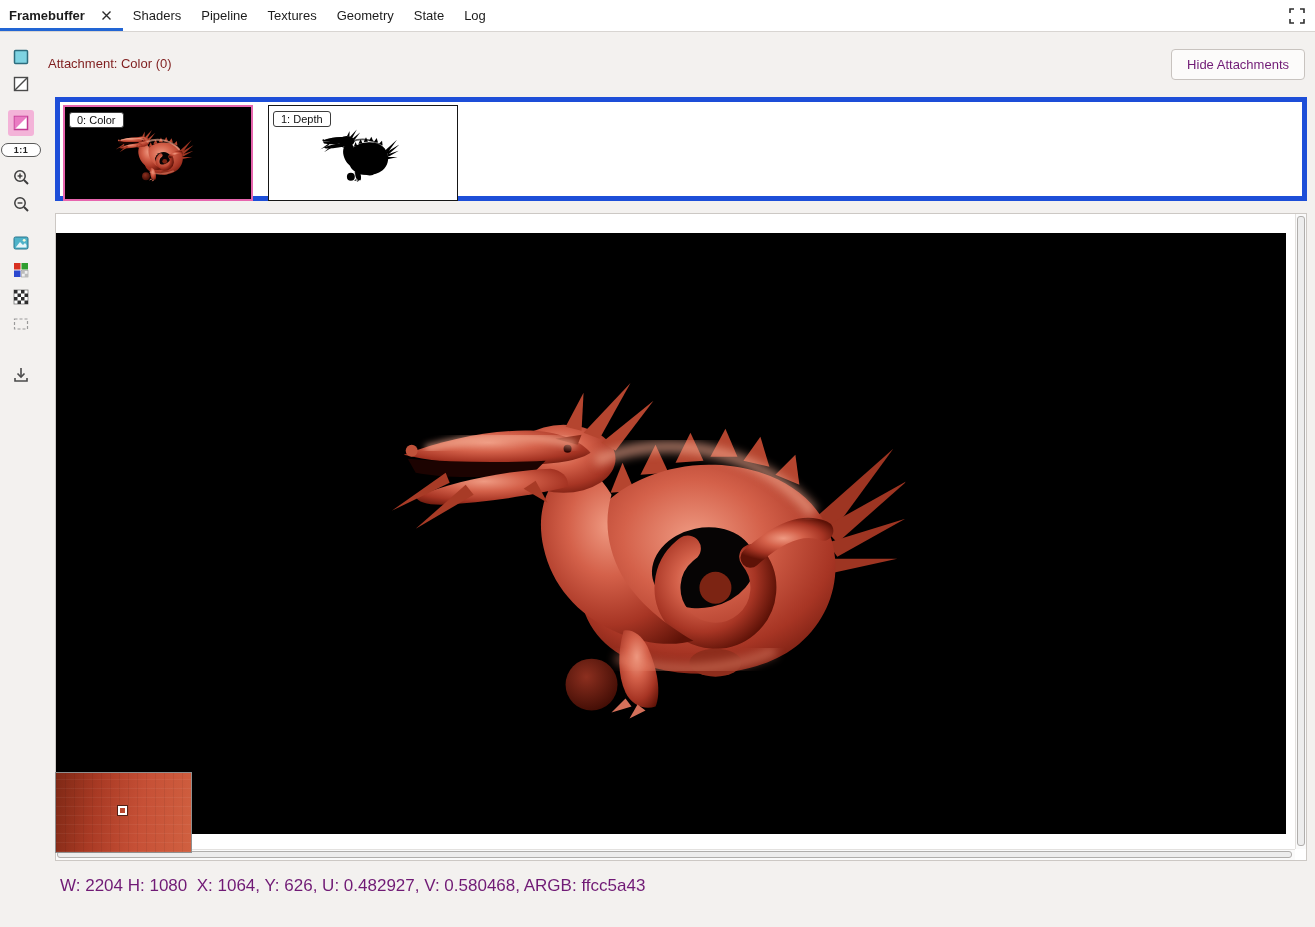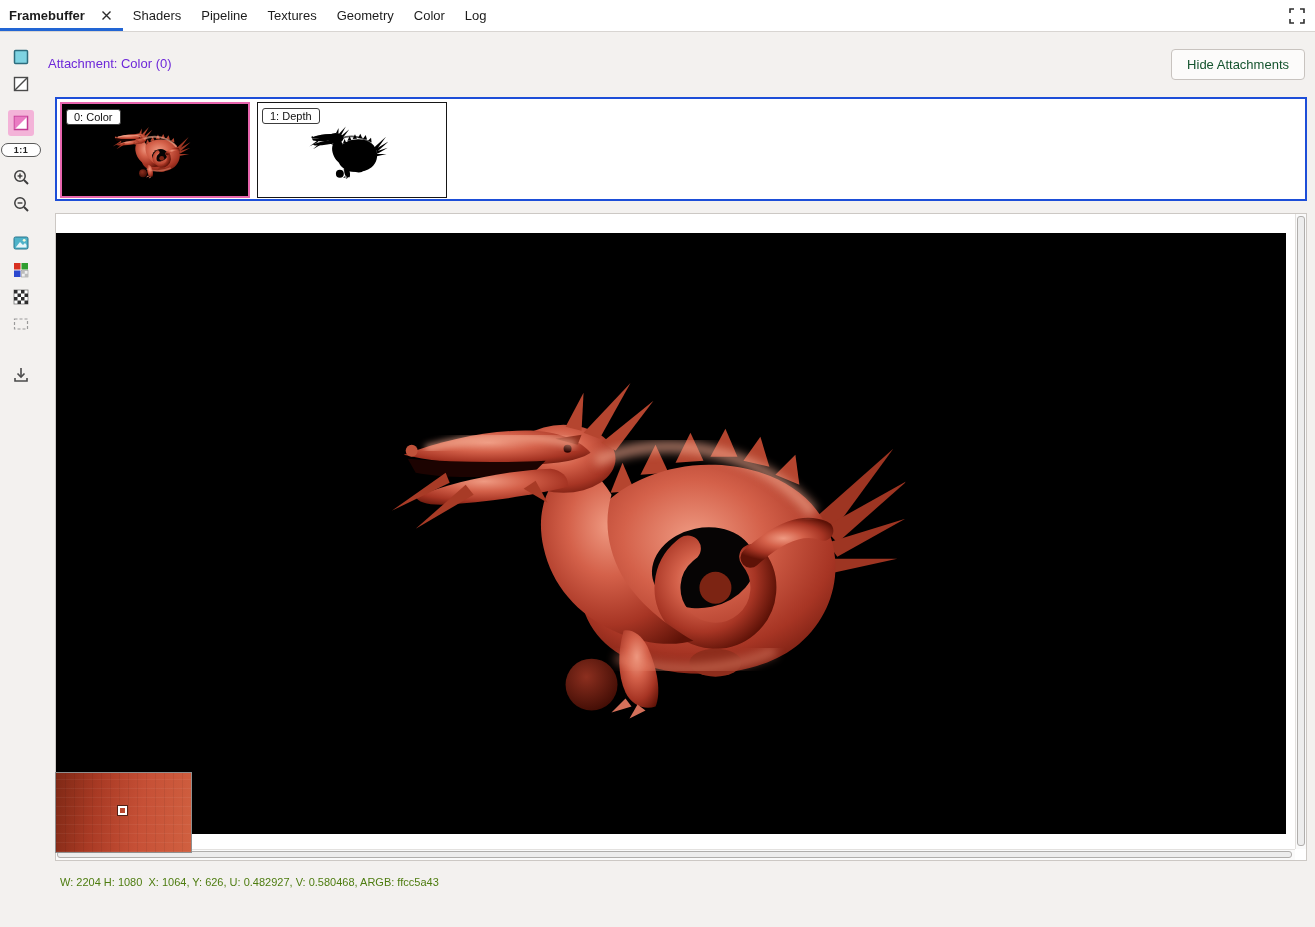--- a/index.html
+++ b/index.html
@@ -41,37 +41,37 @@
   }
   .tool-btn.selected { background: #f3b3d8; }
   .tool-gap { height: 12px; flex: none; }
   .icon-text {
     font-size: 9px; font-weight: 700; color: #222;
     border: 1px solid #5a5a5a; border-radius: 7px; padding: 1px 12px;
     letter-spacing: 0.5px; background: #fff;
   }
 
   
-  .header-label { position: absolute; left: 48px; top: 56px; font-size: 13px; color: #6d28d9; }
+  .header-label { position: absolute; left: 48px; top: 56px; font-size: 13px; color: #7f1d1d; }
   .hide-btn {
     position: absolute; right: 10px; top: 49px; height: 31px;
     display: flex; align-items: center; padding: 0 15px;
     background: #fcfbfa; border: 1px solid #c8c3bf; border-radius: 4px;
-    font-size: 13px; color: #14532d;
+    font-size: 13px; color: #701a75;
   }
 
   
   .attachments {
     position: absolute; left: 55px; right: 8px; top: 97px; height: 104px;
-    background: #ffffff; border: 2px solid #1d4ed8;
+    background: #ffffff; border: 5px solid #1d4ed8;
     display: flex; align-items: flex-start; padding: 3px;
   }
   .thumb { position: relative; width: 190px; height: 96px; margin-right: 7px; background: #000; }
   .thumb.selected { border: 2px solid #e765ae; }
-  .thumb.depth { border: 1px solid #161616; background: #fff; }
+  .thumb.depth { border: 1px solid #161616; background: #fff; margin-left: 8px; }
   .thumb svg { width: 100%; height: 100%; }
   .thumb-badge {
     position: absolute; top: 5px; left: 4px; background: #fff;
     border: 1px solid #3c3c3c; border-radius: 3px; padding: 1px 7px;
     font-size: 11px; color: #111; white-space: nowrap;
   }
 
   
   .viewer {
     position: absolute; left: 55px; right: 8px; top: 213px; height: 648px;
@@ -104,21 +104,21 @@
       repeating-linear-gradient(90deg, rgba(0,0,0,0.06) 0 1px, rgba(0,0,0,0) 1px 9px),
       linear-gradient(100deg, #7e2815 0%, #a93a24 30%, #c65036 62%, #d06040 100%);
   }
   .magnifier-marker {
     position: absolute; left: 62px; top: 33px; width: 9px; height: 9px;
     border: 2px solid #ffffff; box-shadow: 0 0 0 1px rgba(0,0,0,0.55);
   }
 
   
   .statusbar {
-    position: absolute; left: 60px; top: 876px; font-size: 11px; color: #4d7c0f;
+    position: absolute; left: 60px; top: 876px; font-size: 17px; color: #701a75;
     white-space: pre;
   }
 </style>
 </head>
 <body>
 
 <svg width="0" height="0" style="position:absolute" aria-hidden="true">
   <defs>
     <radialGradient id="gBody" cx="45%" cy="35%" r="78%">
       <stop offset="0%" stop-color="#ef9a82"></stop>
@@ -226,21 +226,21 @@
   <div class="tab">
       <span>Pipeline</span>
     </div>
   <div class="tab">
       <span>Textures</span>
     </div>
   <div class="tab">
       <span>Geometry</span>
     </div>
   <div class="tab">
-      <span>Color</span>
+      <span>State</span>
     </div>
   <div class="tab">
       <span>Log</span>
     </div>
   <div class="fullscreen-btn">
     <svg viewBox="0 0 18 18">
       <g fill="none" stroke="#2e2e2e" stroke-width="1.6">
         <path d="M2 6 V2 H6"></path>
           <path d="M12 2 H16 V6"></path>
           <path d="M16 12 V16 H12"></path>

